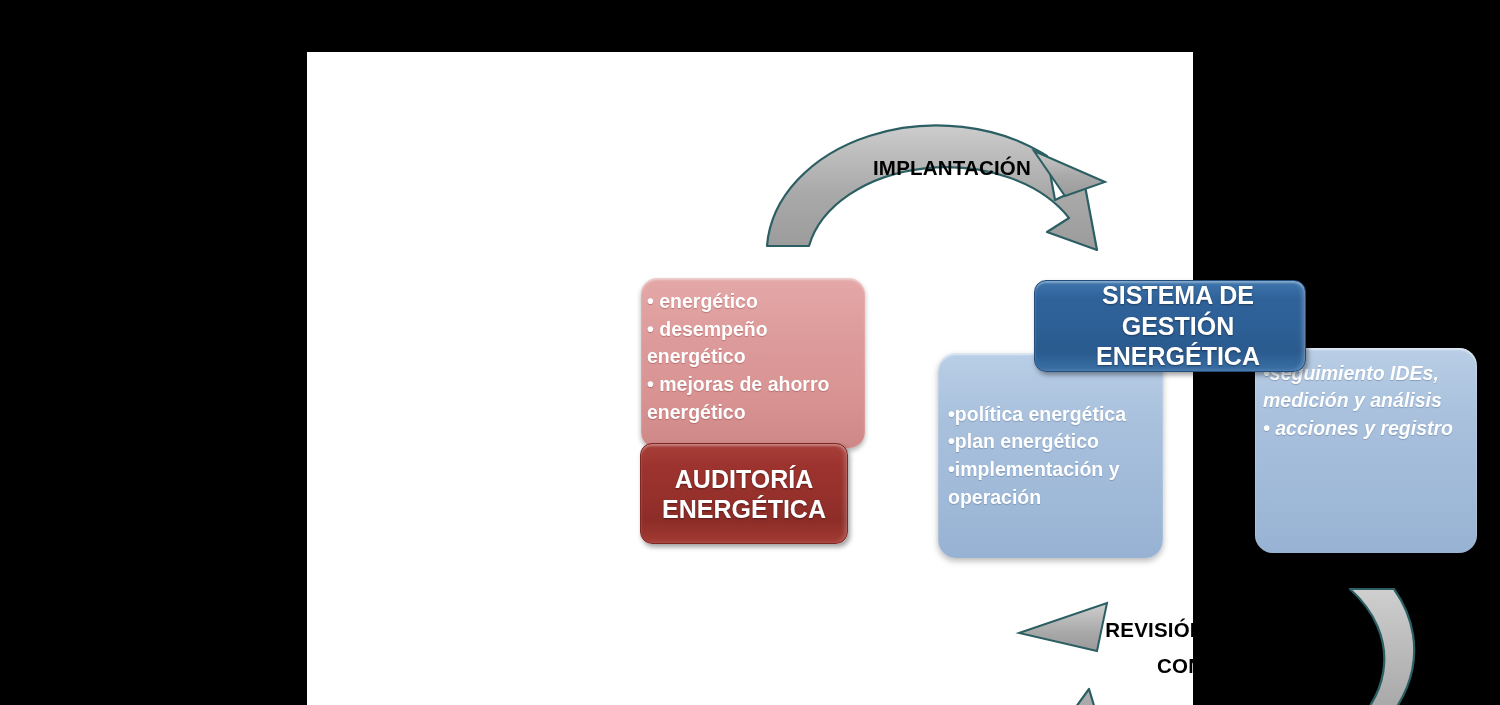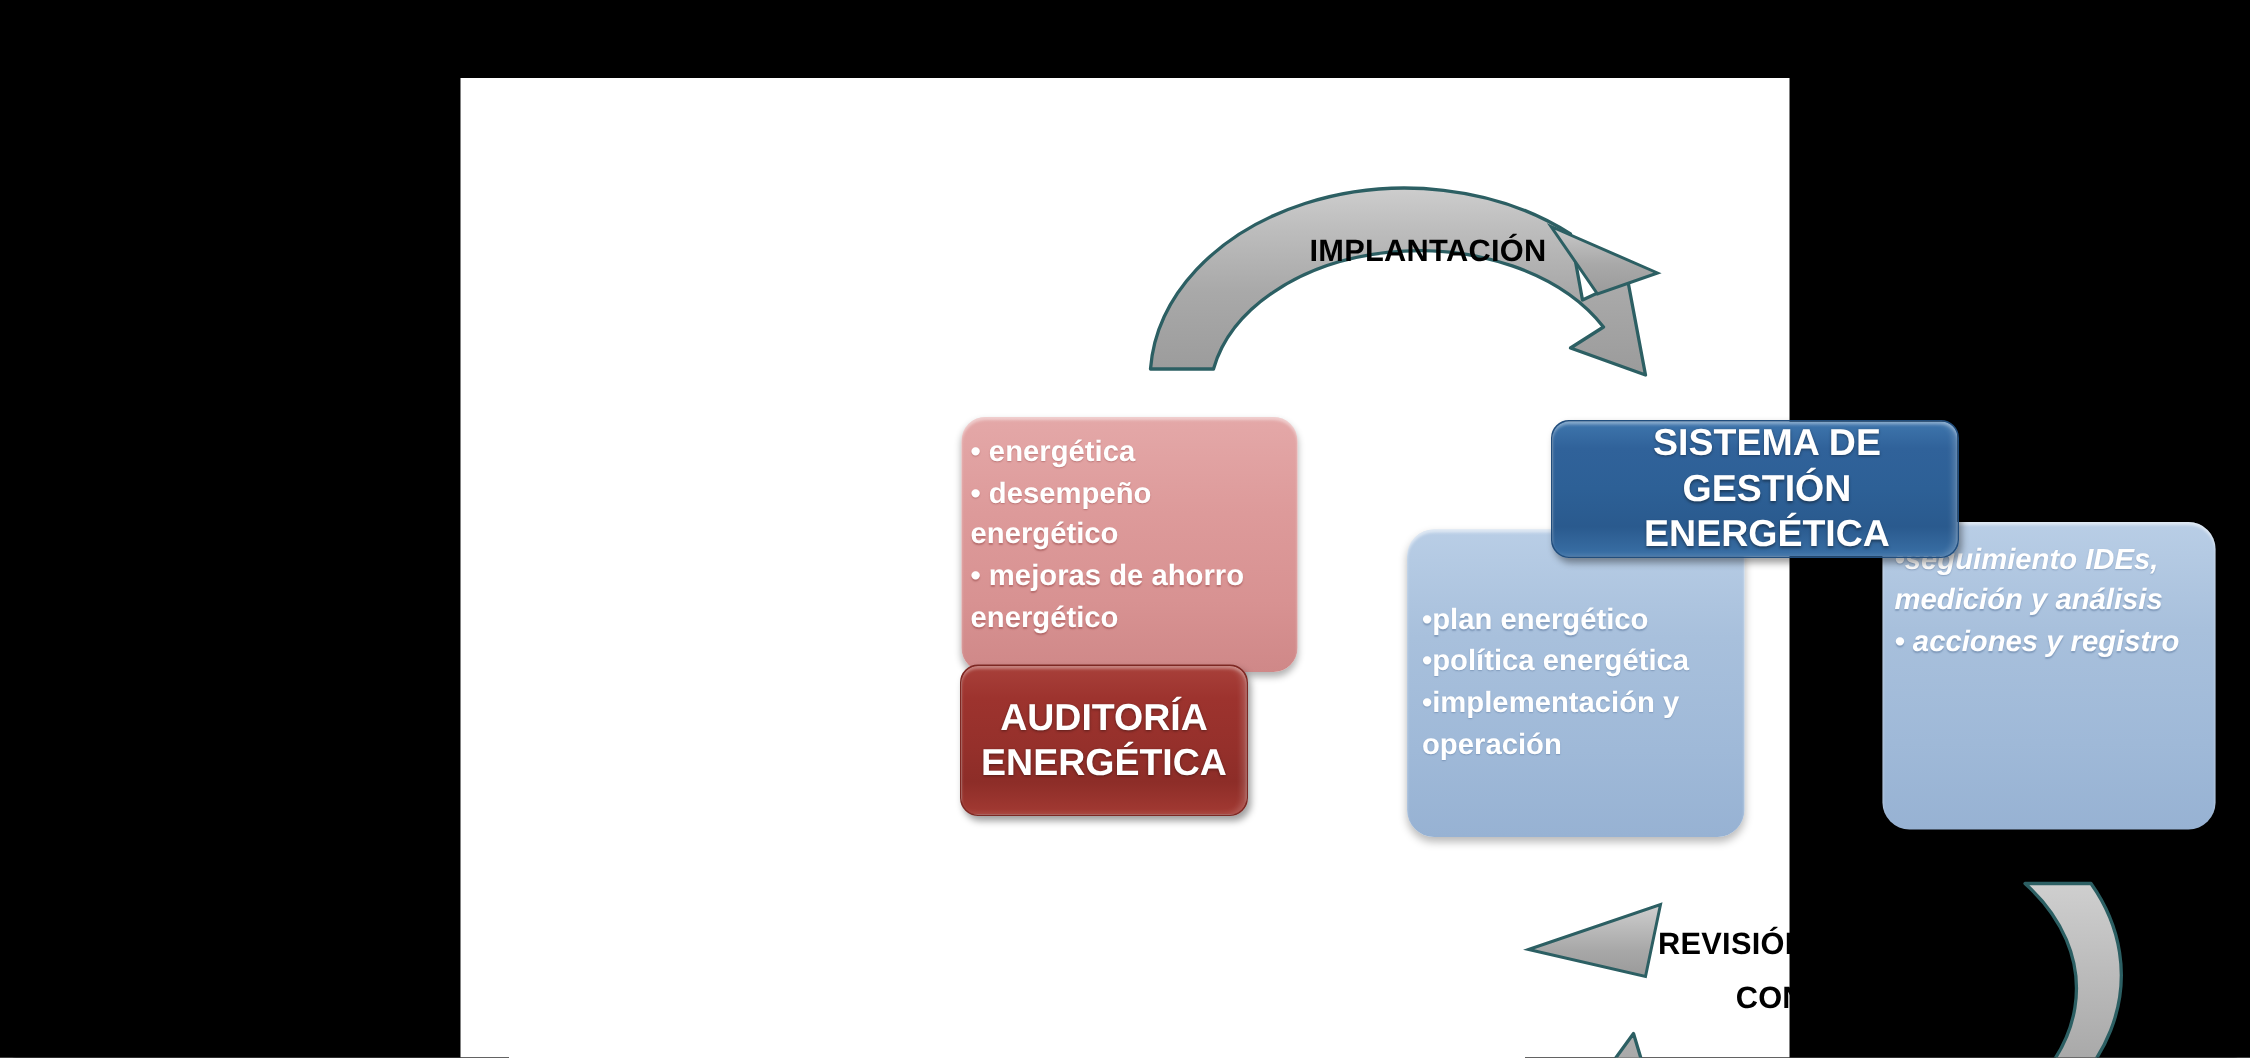--- a/index.html
+++ b/index.html
@@ -1,17 +1,17 @@
 <!DOCTYPE html>
 <html><head>
 <meta charset="utf-8">
 <style>
   html,body{margin:0;padding:0;background:#000;}
   body{width:1500px;height:705px;overflow:hidden;font-family:"Liberation Sans",sans-serif;}
-  #stage{position:relative;width:1500px;height:705px;background:#000;border-radius:11px;}
+  #stage{position:relative;width:1500px;height:705px;background:#000;}
 
   
   #canvas{
     position:absolute;left:307px;top:52px;width:886px;height:653px;
     background:#ffffff;
   }
 
   
   .box{position:absolute;box-sizing:border-box;border-radius:14px;}
 
@@ -23,21 +23,21 @@
     box-shadow:0 3px 5px rgba(0,0,0,.30), inset 0 2px 2px rgba(255,255,255,.45);
   }
   .pink-panel .bullets{
     position:absolute;left:6px;top:10px;right:8px;
     color:#ffffff;font-weight:bold;font-size:19.5px;line-height:1.42;
     text-shadow:0 1px 1px rgba(120,40,40,.35);
   }
 
   
   .red-box{
-    left:333px;top:391px;width:192px;height:101px;
+    left:333px;top:391px;width:208px;height:101px;
     border-radius:12px;
     background:linear-gradient(180deg,#a8403a 0%,#9d332e 22%,#95302b 55%,#8d2d28 78%,#a33a33 100%);
     box-shadow:2px 3px 5px rgba(0,0,0,.38), inset 0 2px 2px rgba(255,255,255,.30), inset -3px 0 4px rgba(255,255,255,.18);
     border:1px solid #7d2823;
   }
   .red-box .label{
     position:absolute;left:0;right:0;top:50%;transform:translateY(-50%);
     text-align:center;color:#fff;font-weight:bold;font-size:25px;line-height:1.22;
     text-shadow:0 1px 2px rgba(0,0,0,.40);
   }
@@ -152,34 +152,34 @@
       <path d="M 22,56 L 110,26 L 100,74 Z" fill="url(#gBot)" stroke="#2c5f63" stroke-width="2"></path>
     </svg>
 
     <div id="label-bottom" class="arrow-label">
       <div>REVISIÓN Y MEJORA</div>
       <div>CONTÍNUA</div>
     </div>
 
     <div class="box pink-panel">
       <div class="bullets">
-        <div>• energética</div>
+        <div>• energético</div>
         <div>• desempeño energético</div>
         <div>• mejoras de ahorro energético</div>
       </div>
     </div>
 
     <div class="box red-box">
       <div class="label">AUDITORÍA ENERGÉTICA</div>
     </div>
 
     <div class="box blue-panel-centre">
       <div class="bullets">
+        <div>•política energética</div>
         <div>•plan energético</div>
-        <div>•política energética</div>
         <div>•implementación y operación</div>
       </div>
     </div>
 
     <div class="box blue-panel-right">
       <div class="bullets">
         <div>•seguimiento IDEs, medición y análisis</div>
         <div>• acciones y registro</div>
       </div>
     </div>

